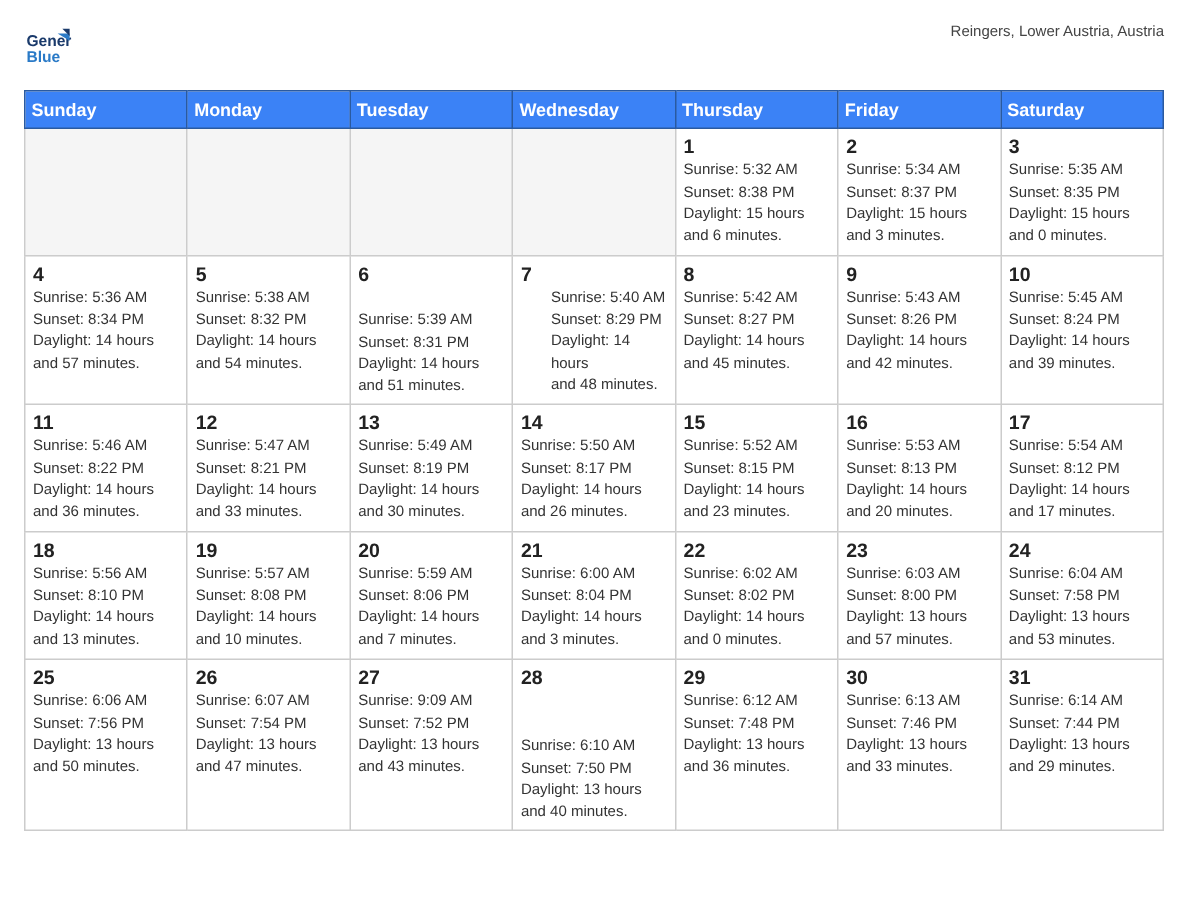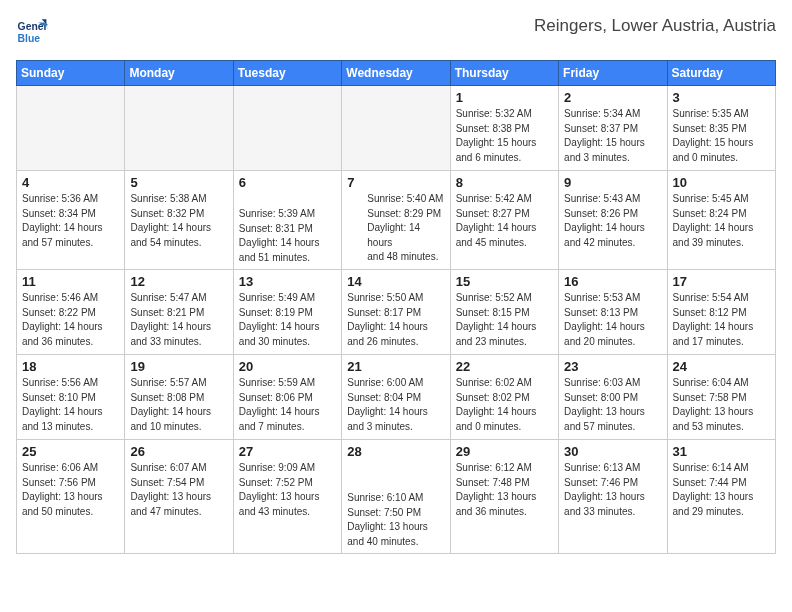--- a/index.html
+++ b/index.html
@@ -27,21 +27,21 @@
     }
     .title-block {
       text-align: right;
     }
     .month-title {
       font-size: 36px;
       font-weight: bold;
       color: #222;
     }
     .location {
-      font-size: 17px;
+      font-size: 10px;
       color: #444;
     }
     table {
       width: 100%;
       border-collapse: collapse;
       table-layout: fixed;
     }
     th {
       background: #3b82f6;
       color: #fff;

